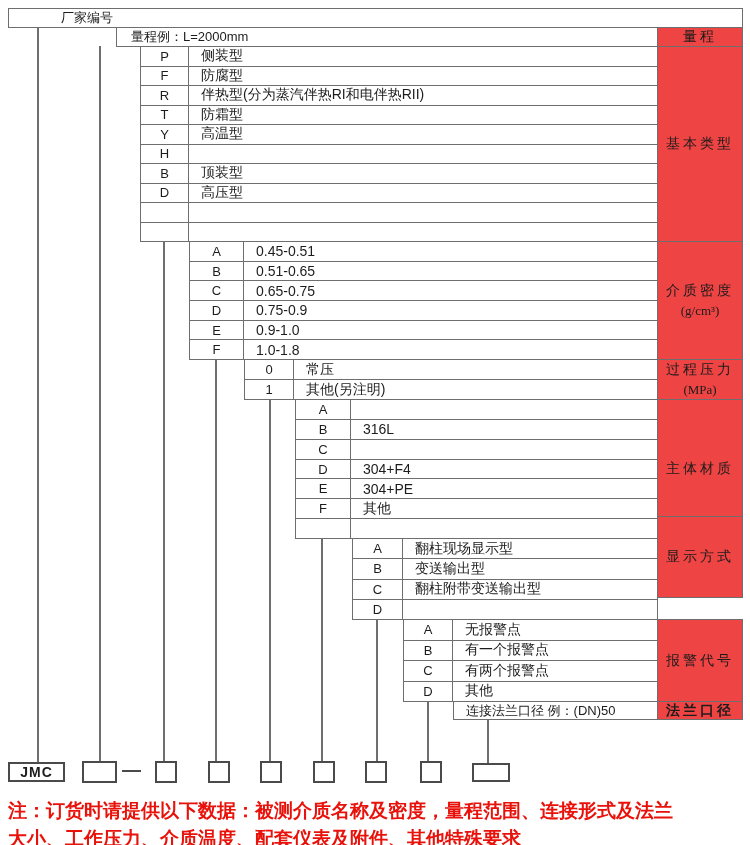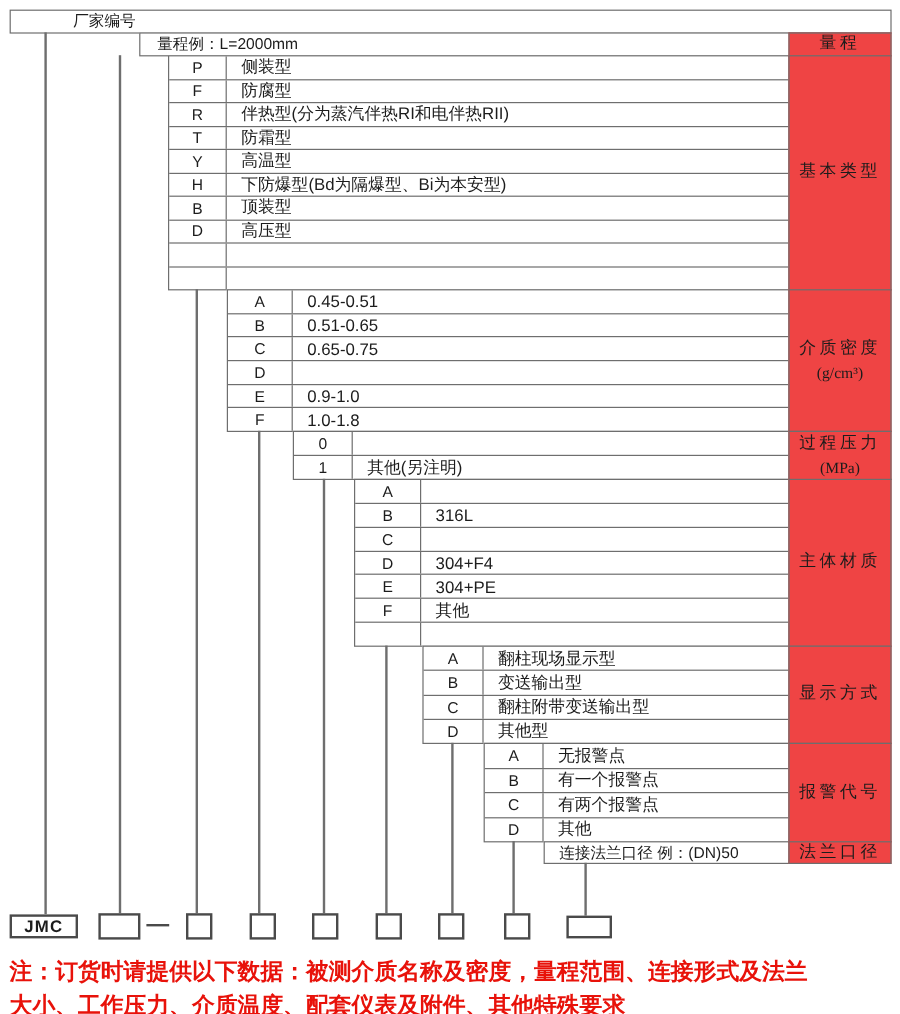--- a/index.html
+++ b/index.html
@@ -53,21 +53,20 @@
     <div class="row">
         <div class="code">T</div>
         <div class="desc">防霜型</div>
       </div>
     <div class="row">
         <div class="code">Y</div>
         <div class="desc">高温型</div>
       </div>
     <div class="row">
         <div class="code">H</div>
-        <div class="desc">下防爆型(Bd为隔爆型、Bi为本安型)</div>
       </div>
     <div class="row">
         <div class="code">B</div>
         <div class="desc">顶装型</div>
       </div>
     <div class="row">
         <div class="code">D</div>
         <div class="desc">高压型</div>
       </div>
     <div class="row">
@@ -88,34 +87,36 @@
     <div class="row">
         <div class="code">B</div>
         <div class="desc">0.51-0.65</div>
       </div>
     <div class="row">
         <div class="code">C</div>
         <div class="desc">0.65-0.75</div>
       </div>
     <div class="row">
         <div class="code">D</div>
+        <div class="desc">0.75-0.9</div>
       </div>
     <div class="row">
         <div class="code">E</div>
         <div class="desc">0.9-1.0</div>
       </div>
     <div class="row">
         <div class="code">F</div>
         <div class="desc">1.0-1.8</div>
       </div>
   </div>
 
   <div class="abs box tbl" style="left:244px;top:359px;width:414px;height:41px;--cw:48px;">
     <div class="row">
         <div class="code">0</div>
+        <div class="desc">常压</div>
       </div>
     <div class="row">
         <div class="code">1</div>
         <div class="desc">其他(另注明)</div>
       </div>
   </div>
 
   <div class="abs box tbl" style="left:295px;top:399px;width:363px;height:140px;--cw:54px;">
     <div class="row">
         <div class="code">A</div>
@@ -153,21 +154,20 @@
     <div class="row">
         <div class="code">B</div>
         <div class="desc">变送输出型</div>
       </div>
     <div class="row">
         <div class="code">C</div>
         <div class="desc">翻柱附带变送输出型</div>
       </div>
     <div class="row">
         <div class="code">D</div>
-        <div class="desc">其他型</div>
       </div>
   </div>
 
   <div class="abs box tbl" style="left:403px;top:619px;width:255px;height:83px;--cw:48px;">
     <div class="row">
         <div class="code">A</div>
         <div class="desc">无报警点</div>
       </div>
     <div class="row">
         <div class="code">B</div>
@@ -197,27 +197,27 @@
     <div>介质密度</div>
     <div class="unit">(g/cm³)</div>
   </div>
   <div class="abs cat" style="left:657px;top:399px;width:86px;height:140px;">
     <div>主体材质</div>
   </div>
   <div class="abs cat" style="left:657px;top:359px;width:86px;height:41px;">
     <div>过程压力</div>
     <div class="unit">(MPa)</div>
   </div>
-  <div class="abs cat" style="left:657px;top:538px;width:86px;height:82px;">
+  <div class="abs cat" style="left:657px;top:516px;width:86px;height:82px;">
     <div>显示方式</div>
   </div>
   <div class="abs cat" style="left:657px;top:619px;width:86px;height:83px;">
     <div>报警代号</div>
   </div>
-  <div class="abs cat" style="left:657px;top:701px;width:86px;height:19px;">
+  <div class="abs cat" style="left:657px;top:701px;width:86px;height:19px;font-weight:bold;">
     <div>法兰口径</div>
   </div>
 
   <div class="abs vline" style="left:37px;top:27px;height:735px;"></div>
   <div class="abs vline" style="left:99px;top:46px;height:716px;"></div>
   <div class="abs vline" style="left:163px;top:241px;height:521px;"></div>
   <div class="abs vline" style="left:215px;top:359px;height:403px;"></div>
   <div class="abs vline" style="left:269px;top:399px;height:363px;"></div>
   <div class="abs vline" style="left:321px;top:538px;height:224px;"></div>
   <div class="abs vline" style="left:376px;top:619px;height:143px;"></div>

